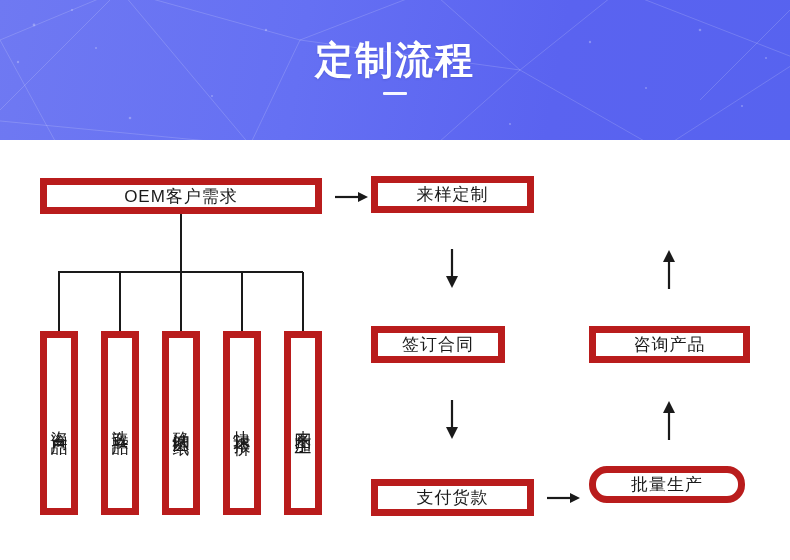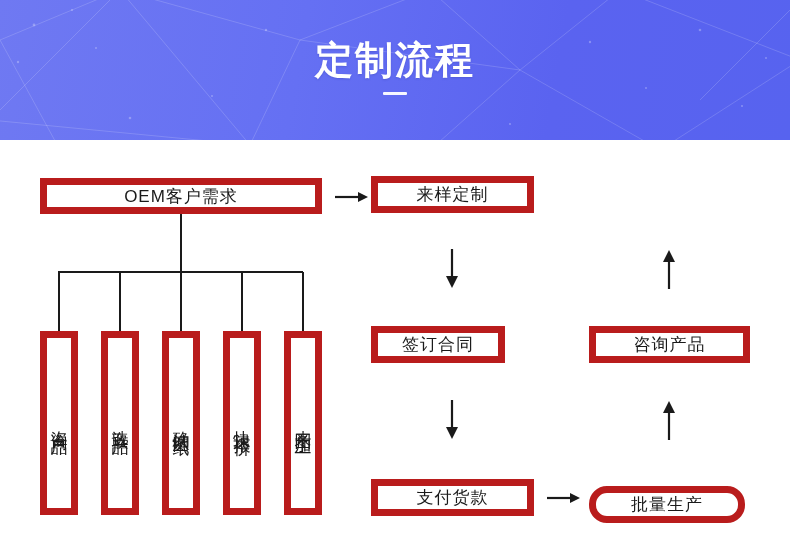--- a/index.html
+++ b/index.html
@@ -216,16 +216,16 @@
       <polygon points="10,2 4,14 16,14" fill="#1a1a1a"></polygon>
     </svg>
 
     <div class="node" style="left:589px; top:186px; width:161px; height:37px;">咨询产品</div>
 
     <svg class="arrow-svg" style="left:659px; top:259px; width:20px; height:42px;" viewBox="0 0 20 42">
       <line x1="10" y1="41" x2="10" y2="12" stroke="#1a1a1a" stroke-width="2.2"></line>
       <polygon points="10,2 4,14 16,14" fill="#1a1a1a"></polygon>
     </svg>
 
-    <div class="node" style="left:589px; top:346px; width:156px; height:37px;border-radius:18px;">批量生产</div>
+    <div class="node" style="left:589px; top:326px; width:156px; height:37px;border-radius:18px;">批量生产</div>
 
   </div>
 </div>
 
 </body></html>

